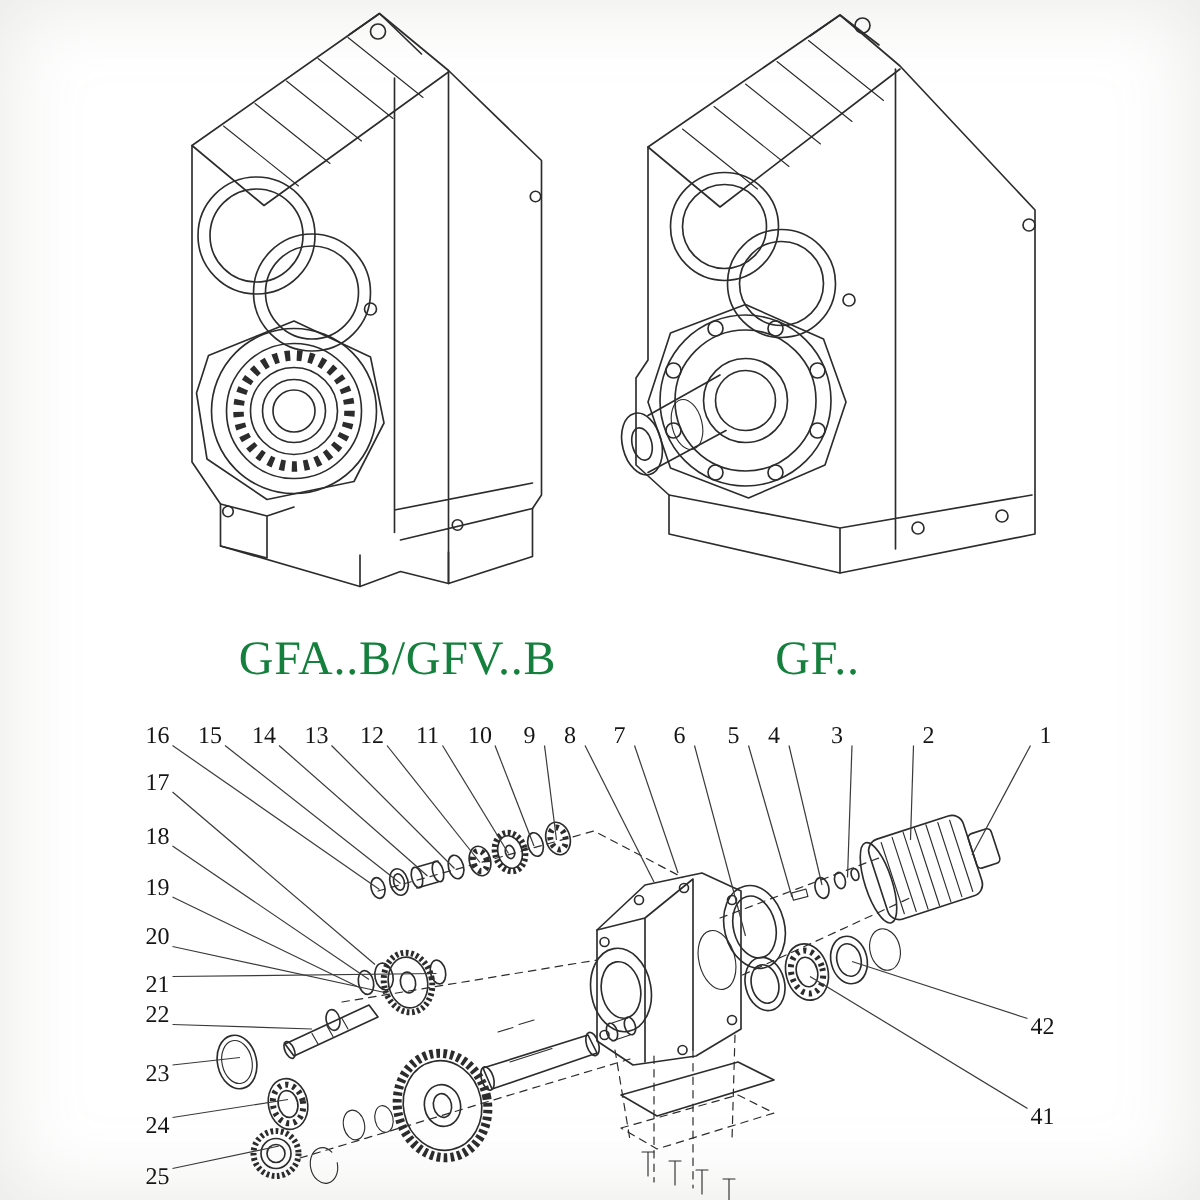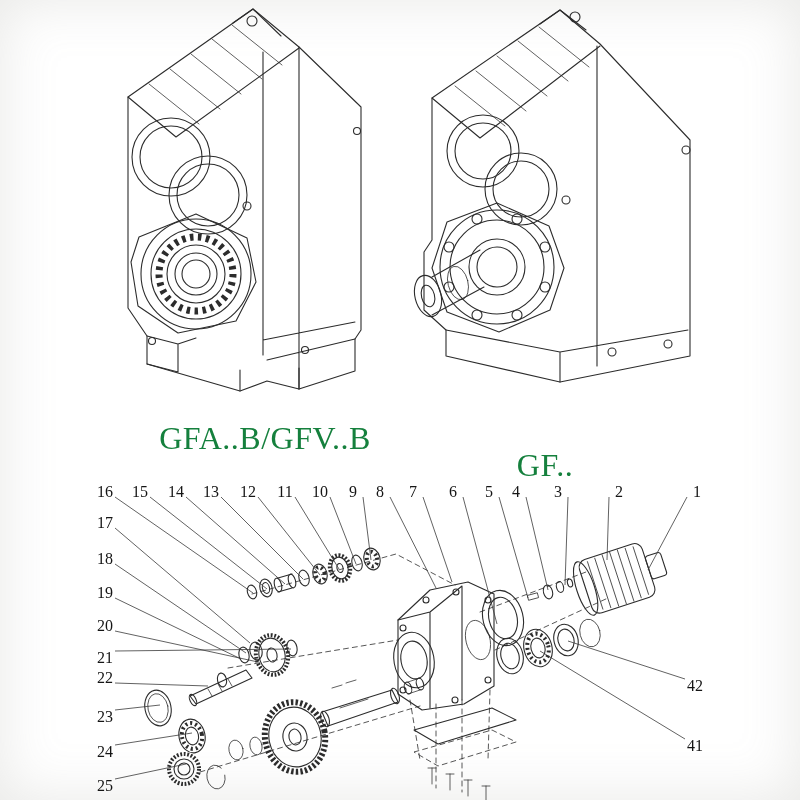--- a/index.html
+++ b/index.html
@@ -276,14 +276,14 @@
         <line x1="115" y1="779" x2="186" y2="764" class="leader"></line>
         <text x="105" y="785" class="callout">25</text>
         <line x1="685" y1="739" x2="540" y2="651" class="leader"></line>
         <text x="695" y="745" class="callout">41</text>
         <line x1="685" y1="679" x2="568" y2="641" class="leader"></line>
         <text x="695" y="685" class="callout">42</text>
       </g>
   </svg>
 
   <div class="model-label" style="left:120px;top:420px;width:290px;">GFA..B/GFV..B</div>
-  <div class="model-label" style="left:455px;top:420px;width:180px;margin-top:27px;">GF..</div>
+  <div class="model-label" style="left:455px;top:420px;width:180px;">GF..</div>
 </div>
 
 </body></html>

